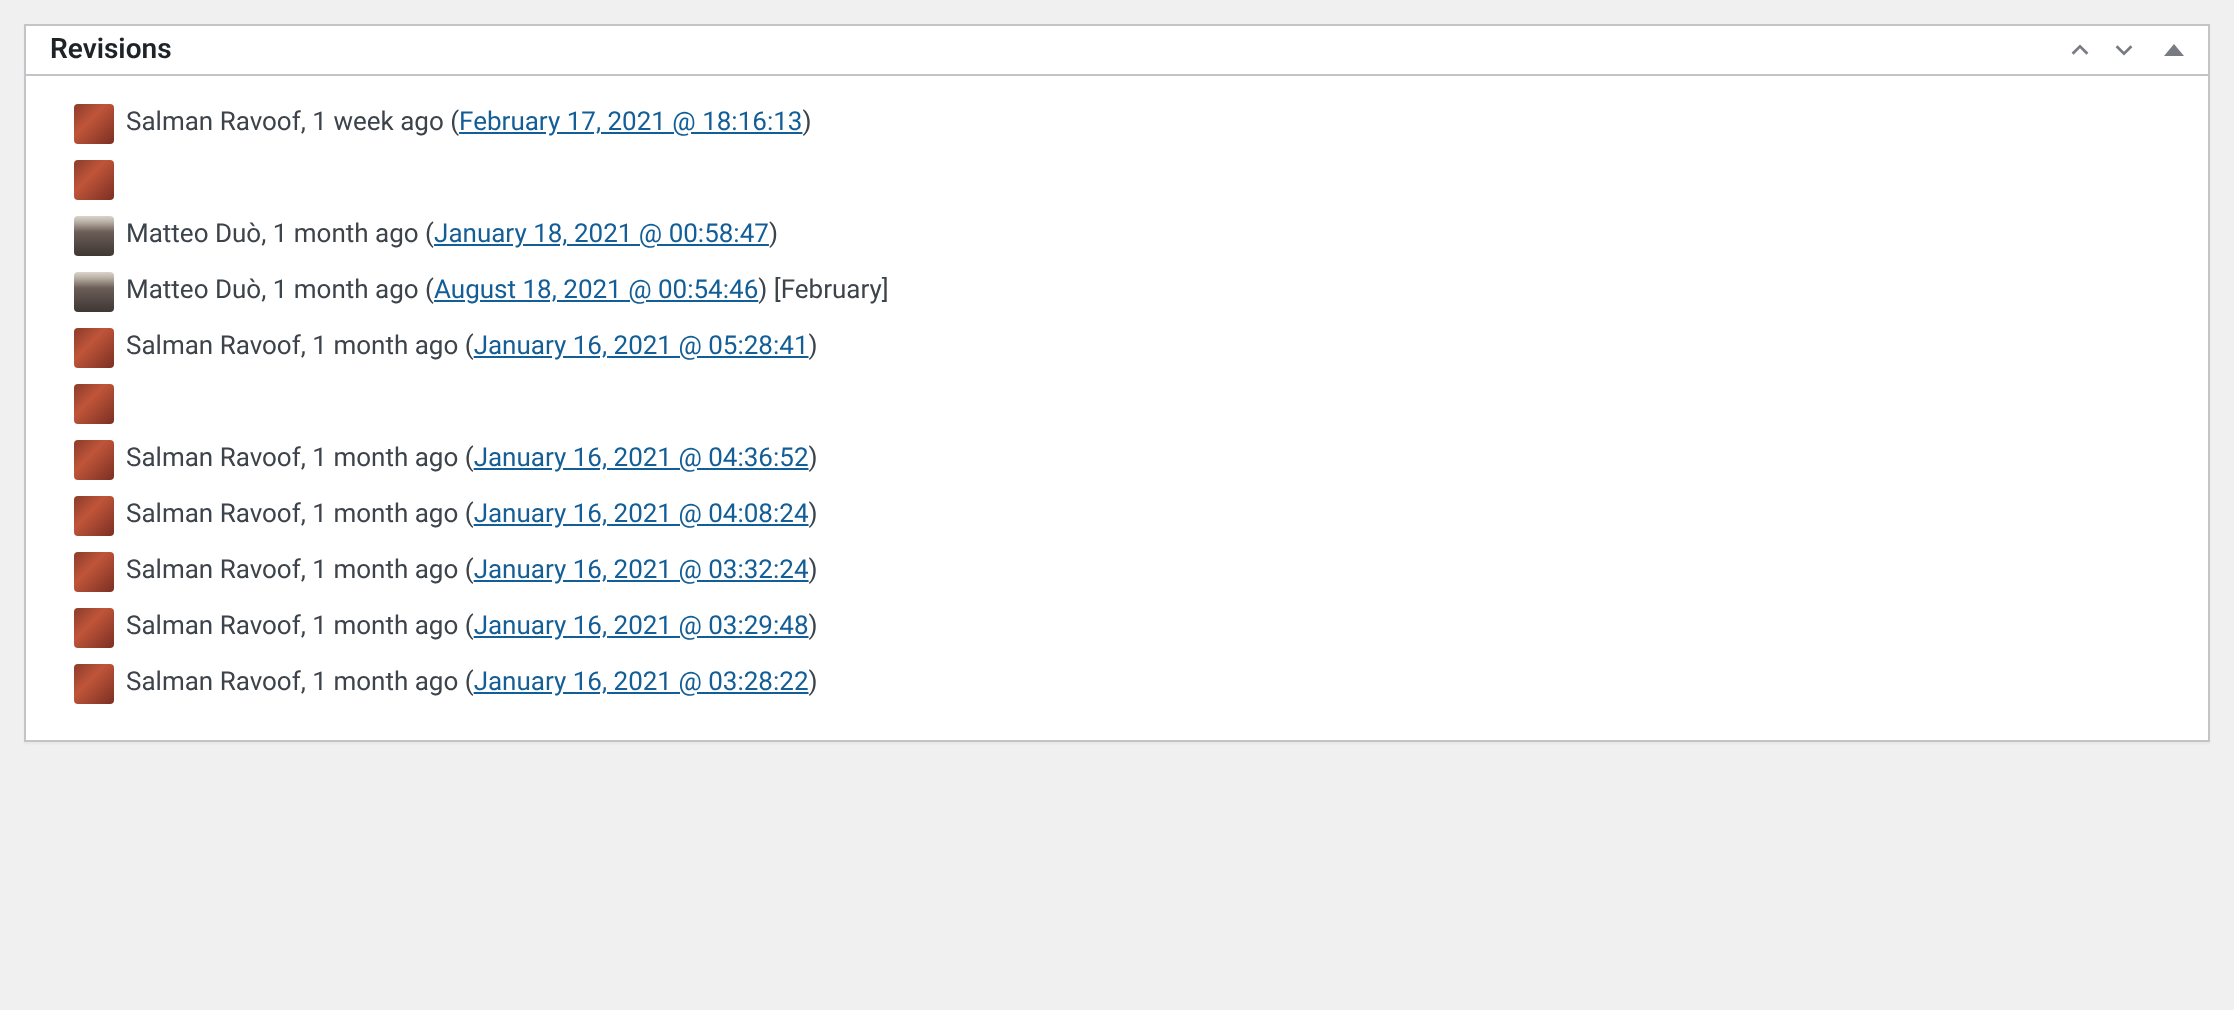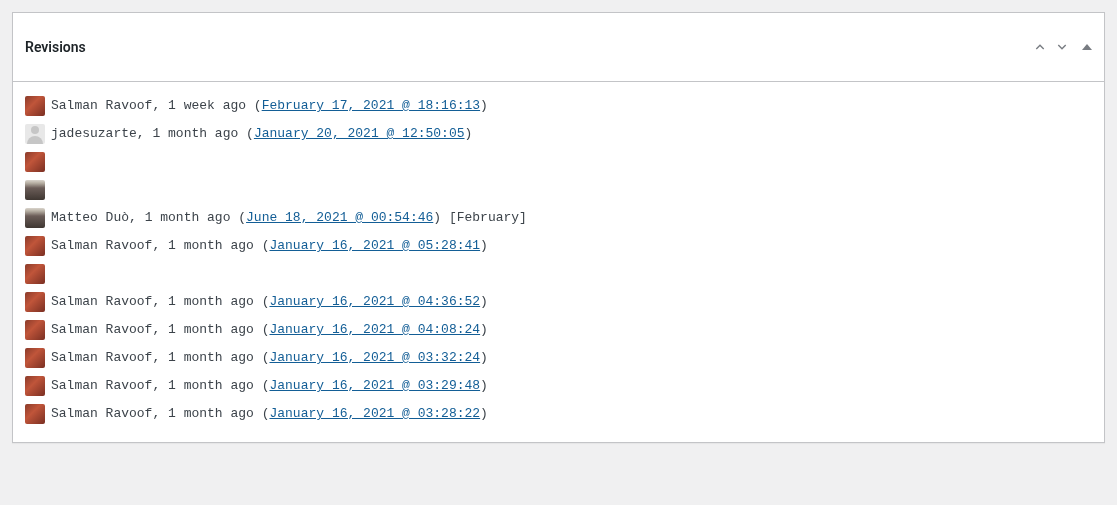--- a/index.html
+++ b/index.html
@@ -21,21 +21,21 @@
     display: flex;
     align-items: center;
     justify-content: space-between;
     border-bottom: 1px solid #c3c4c7;
     padding: 0;
   }
   .postbox-header h2 {
     font-size: 14px;
     font-weight: 600;
     margin: 0;
-    padding: 26px 12px;
+    padding: 4px 12px;
     color: #1d2327;
   }
   .handle-actions {
     display: flex;
     align-items: center;
     gap: 2px;
     padding-right: 10px;
   }
   .handle-btn {
     width: 20px;
@@ -48,22 +48,21 @@
   }
   .handle-btn svg { width: 14px; height: 14px; }
   .tri {
     width: 0; height: 0;
     border-left: 5px solid transparent;
     border-right: 5px solid transparent;
     border-bottom: 6px solid #787c82;
     margin-left: 6px;
   }
   .inside {
-    padding: 10px 12px 14px 12px;
-    font-family: Liberation Mono, monospace;
+    padding: 10px 12px 14px 24px;
   }
   ul.revisions { list-style: none; margin: 0; padding: 0; }
   ul.revisions li {
     display: flex;
     align-items: center;
     padding: 4px 0;
     line-height: 20px;
     color: #3c434a;
   }
   .avatar {
@@ -117,32 +116,29 @@
       </span>
     </div>
   </div>
   <div class="inside">
     <ul class="revisions" id="rev-list">
         <li>
           <span class="avatar salman"></span>
           <span><span>Salman Ravoof</span>, <span>1 week ago</span> (<a href="#" class="rev-link">February 17, 2021 @ 18:16:13</a>)</span>
         </li>
         <li>
-          <span class="avatar default"></span>
-          <span><span>jadesuzarte</span>, <span>1 month ago</span> (<a href="#" class="rev-link">January 20, 2021 @ 12:50:05</a>)</span>
-        </li>
-        <li>
           <span class="avatar salman"></span>
         </li>
         <li>
           <span class="avatar matteo"></span>
+          <span><span>Matteo Duò</span>, <span>1 month ago</span> (<a href="#" class="rev-link">January 18, 2021 @ 00:58:47</a>)</span>
         </li>
         <li>
           <span class="avatar matteo"></span>
-          <span><span>Matteo Duò</span>, <span>1 month ago</span> (<a href="#" class="rev-link">June 18, 2021 @ 00:54:46</a>)<span class="suffix"> [February]</span></span>
+          <span><span>Matteo Duò</span>, <span>1 month ago</span> (<a href="#" class="rev-link">August 18, 2021 @ 00:54:46</a>)<span class="suffix"> [February]</span></span>
         </li>
         <li>
           <span class="avatar salman"></span>
           <span><span>Salman Ravoof</span>, <span>1 month ago</span> (<a href="#" class="rev-link">January 16, 2021 @ 05:28:41</a>)</span>
         </li>
         <li>
           <span class="avatar salman"></span>
         </li>
         <li>
           <span class="avatar salman"></span>

